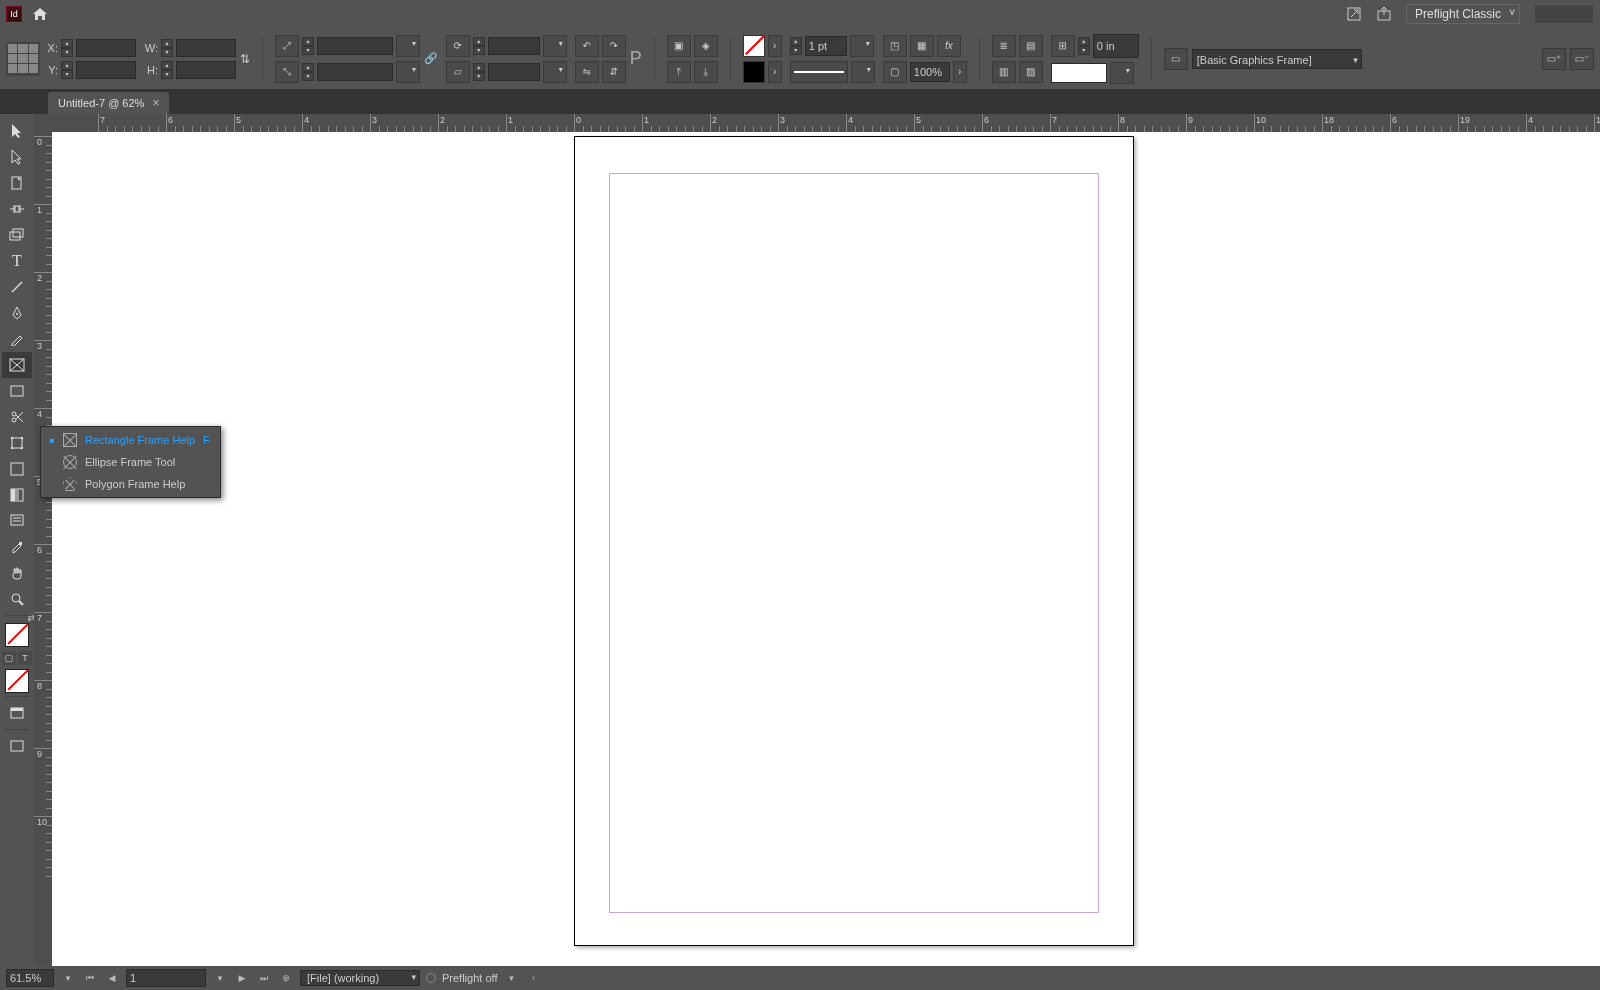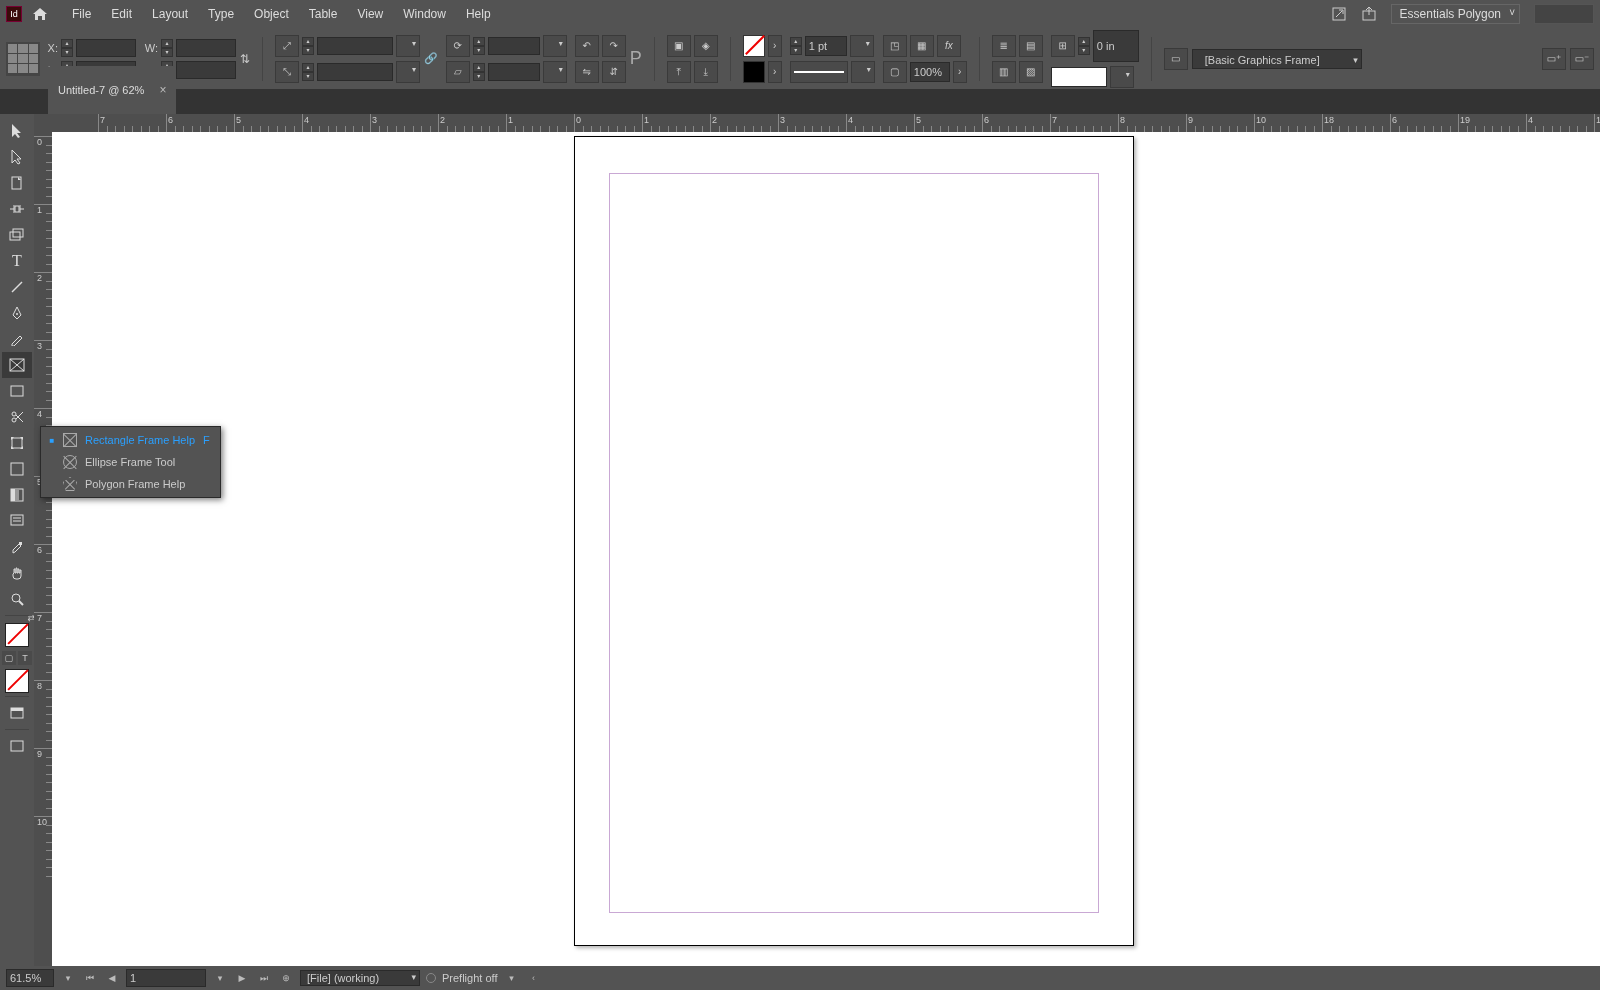--- a/index.html
+++ b/index.html
@@ -31,29 +31,29 @@
   .divider-v { width:1px; height:44px; background:#444; margin:0 4px; }
   .btn-small { width:24px;height:22px; background:#4a4a4a; border:1px solid #3a3a3a; display:flex;align-items:center;justify-content:center; font-size:10px; color:#ccc; }
   .btn-wide { width:76px; }
   .dropdown-sm { width:24px;height:22px;background:#4a4a4a;border:1px solid #3a3a3a;position:relative; }
   .dropdown-sm::after{content:"▾";position:absolute;right:3px;top:3px;font-size:8px;color:#ccc;}
   .swatch-none { width:22px;height:22px; background:#fff; position:relative; border:1px solid #333;}
   .swatch-none::after{content:"";position:absolute;left:-2px;top:8px;width:26px;height:2px;background:#e00;transform:rotate(-45deg);}
   .swatch-black { width:22px;height:22px;background:#000;border:1px solid #333;}
   .stroke-input { width:42px;height:20px;background:#3a3a3a;border:1px solid #2a2a2a;color:#ccc;padding:0 3px;font-size:11px; }
   .opacity-input{ width:40px;height:20px;background:#3a3a3a;border:1px solid #2a2a2a;color:#ccc;padding:0 3px;font-size:11px;}
-  .style-dropdown { background:#3a3a3a;border:1px solid #2a2a2a;color:#ccc;font-size:11px;padding:2px 14px 2px 12px;position:relative;width:170px;height:20px;line-height:16px; }
+  .style-dropdown { background:#3a3a3a;border:1px solid #2a2a2a;color:#ccc;font-size:11px;padding:2px 14px 2px 4px;position:relative;width:170px;height:20px;line-height:16px; }
   .style-dropdown::after{content:"▾";position:absolute;right:3px;top:2px;font-size:9px;}
-  .measure-input{width:46px;height:32px;background:#3a3a3a;border:1px solid #2a2a2a;color:#ccc;padding:0 3px;font-size:11px;}
+  .measure-input{width:46px;height:24px;background:#3a3a3a;border:1px solid #2a2a2a;color:#ccc;padding:0 3px;font-size:11px;}
   .line-hr { width:52px;height:2px;background:#fff;}
   .fill-swatch-box{width:56px;height:20px;background:#fff;border:1px solid #2a2a2a;}
 
   
   .tab-bar { height:24px; background:#333; display:flex; align-items:flex-end; padding-left:48px; font-size:11px;}
-  .doc-tab { background:#535353; padding:17px 10px; color:#ddd; display:flex; align-items:center; gap:15px; border-top-left-radius:3px;border-top-right-radius:3px; }
+  .doc-tab { background:#535353; padding:4px 10px; color:#ddd; display:flex; align-items:center; gap:8px; border-top-left-radius:3px;border-top-right-radius:3px; }
   .doc-tab .close{font-size:12px;color:#bbb;}
 
   
   .workspace { position:absolute; top:114px; left:0; right:0; bottom:24px; display:flex; }
 
   
   .tools-panel { width:34px; background:#535353; display:flex; flex-direction:column; align-items:center; padding-top:4px; gap:0; }
   .tool-btn { width:30px; height:26px; display:flex; align-items:center; justify-content:center; color:#ddd; position:relative; font-size:12px; }
   .tool-btn.active { background:#3a3a3a; }
   .tool-sep { width:24px;height:1px;background:#444; margin:3px 0;}
@@ -112,46 +112,35 @@
 </head>
 <body>
 
 <div class="app-bar">
   <div class="app-logo">Id</div>
   <span class="home-icon">
     <svg width="16" height="14" viewBox="0 0 16 14">
         <path d="M8 1 L15 7 L13 7 L13 13 L10 13 L10 9 L6 9 L6 13 L3 13 L3 7 L1 7 Z" fill="#ddd"></path>
       </svg>
   </span>
-  <div class="menus">
-    <div class="menu-item">File</div>
-    <div class="menu-item">Edit</div>
-    <div class="menu-item">Layout</div>
-    <div class="menu-item">Type</div>
-    <div class="menu-item">Object</div>
-    <div class="menu-item">Table</div>
-    <div class="menu-item">View</div>
-    <div class="menu-item">Window</div>
-    <div class="menu-item">Help</div>
-  </div>
   <div class="app-bar-right">
     <span class="abr-icon">
       <svg width="16" height="16" viewBox="0 0 16 16">
           <rect x="2" y="2" width="12" height="12" fill="none" stroke="#ccc"></rect>
           <path d="M5 11 L11 5" stroke="#ccc"></path>
           <path d="M8 4 L12 4 L12 8" fill="none" stroke="#ccc"></path>
         </svg>
     </span>
     <span class="abr-icon">
       <svg width="16" height="16" viewBox="0 0 16 16">
           <rect x="2" y="5" width="12" height="9" fill="none" stroke="#ccc"></rect>
           <path d="M8 9 L8 1 M5 4 L8 1 L11 4" fill="none" stroke="#ccc"></path>
         </svg>
     </span>
-    <div class="workspace-selector">Essentials Polygon</div>
+    <div class="workspace-selector">Preflight Classic</div>
     <div class="search-box"></div>
   </div>
 </div>
 
 <div class="control-strip">
   <div class="ctrl-group">
     <div class="ref-grid">
         <span></span>
         <span></span>
         <span></span>

